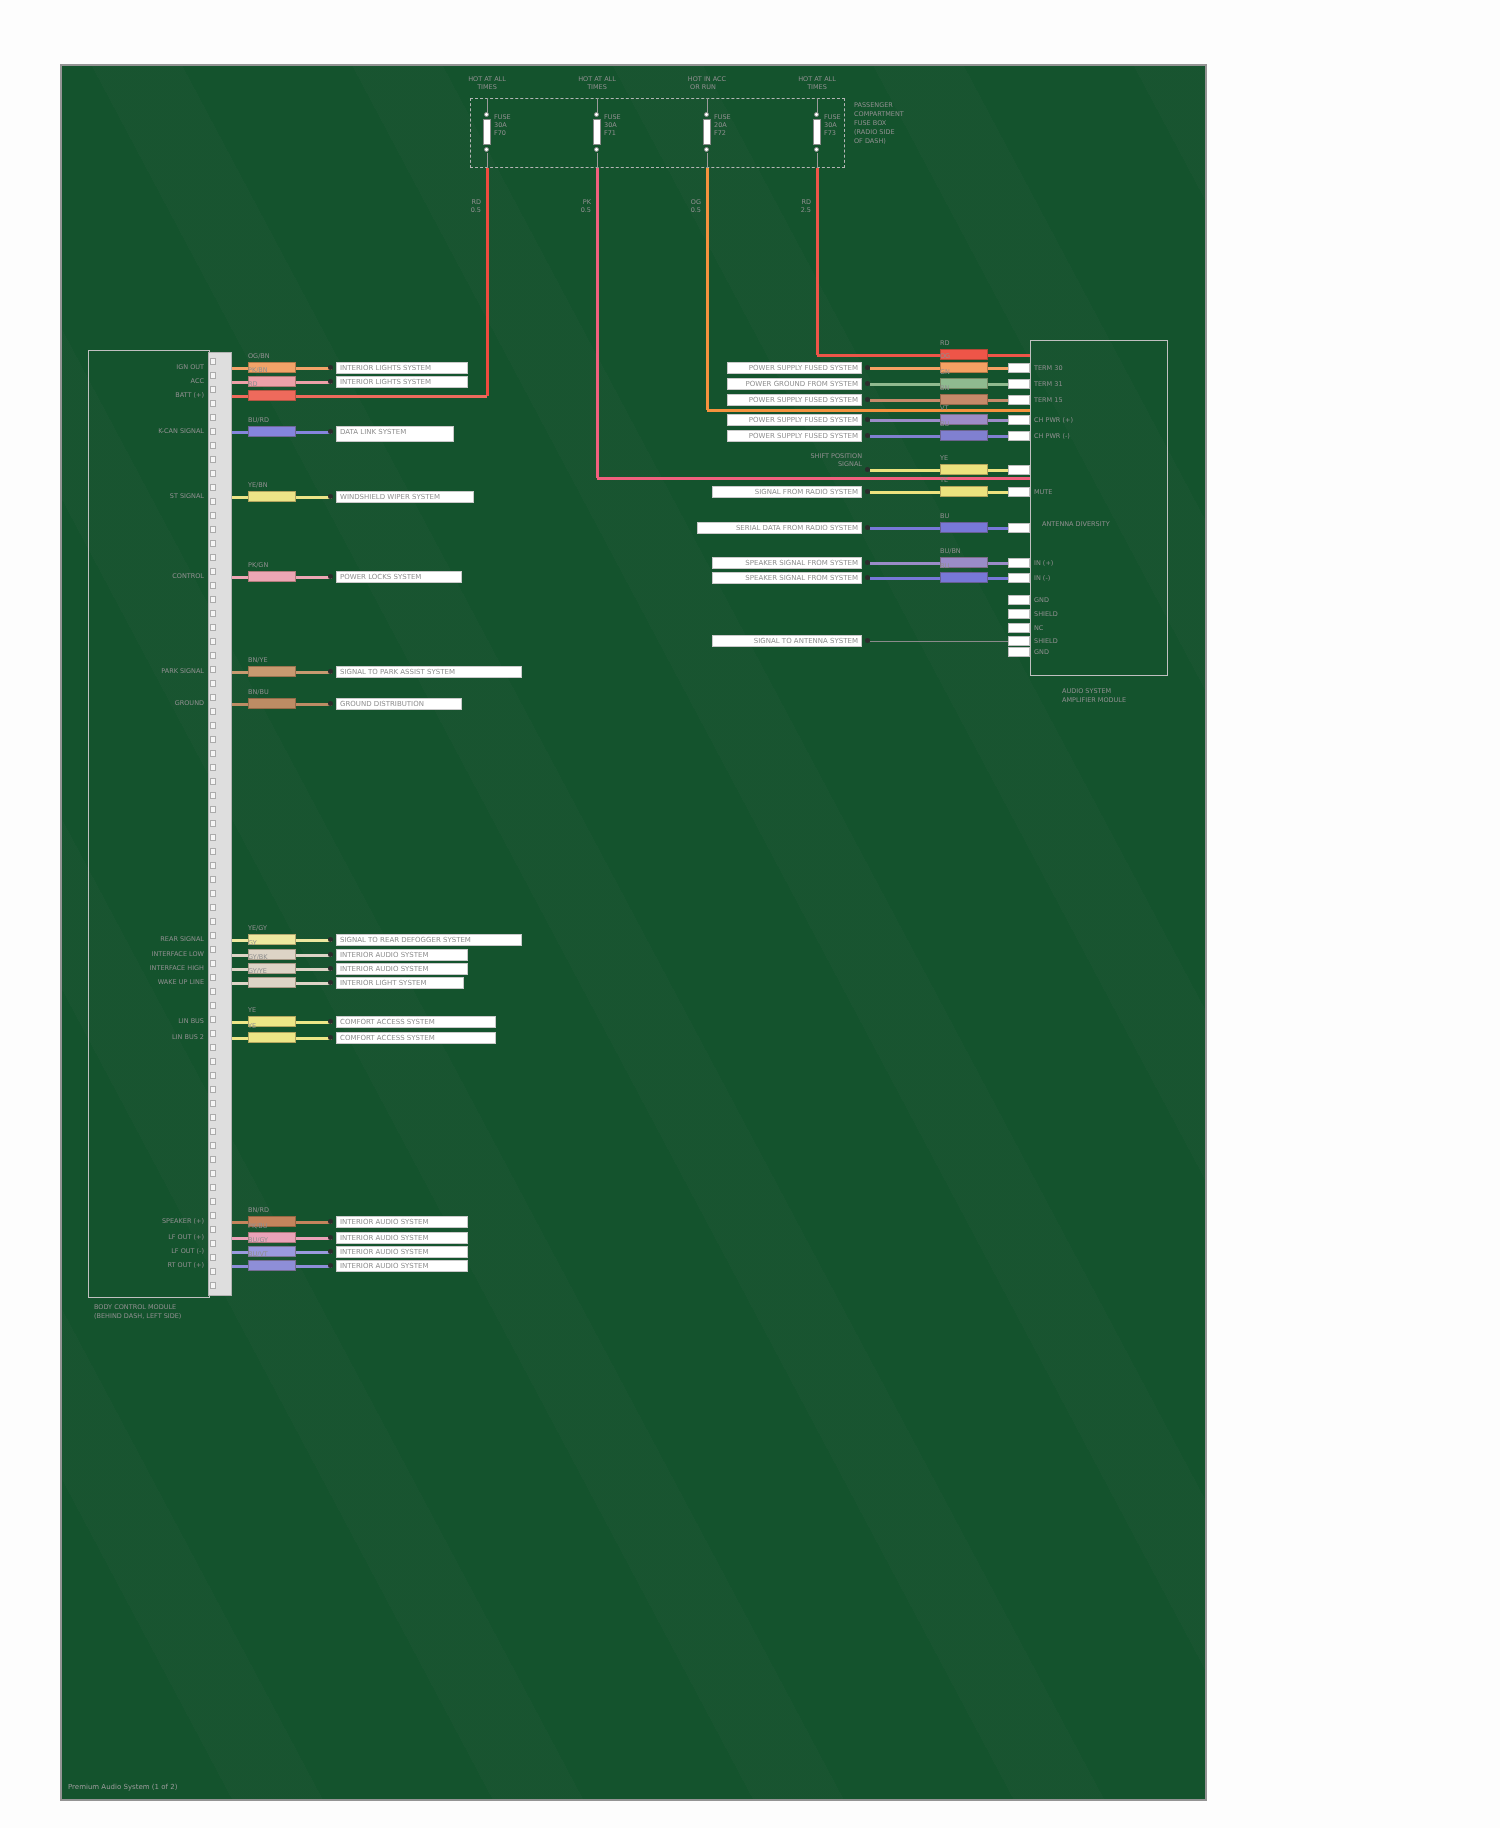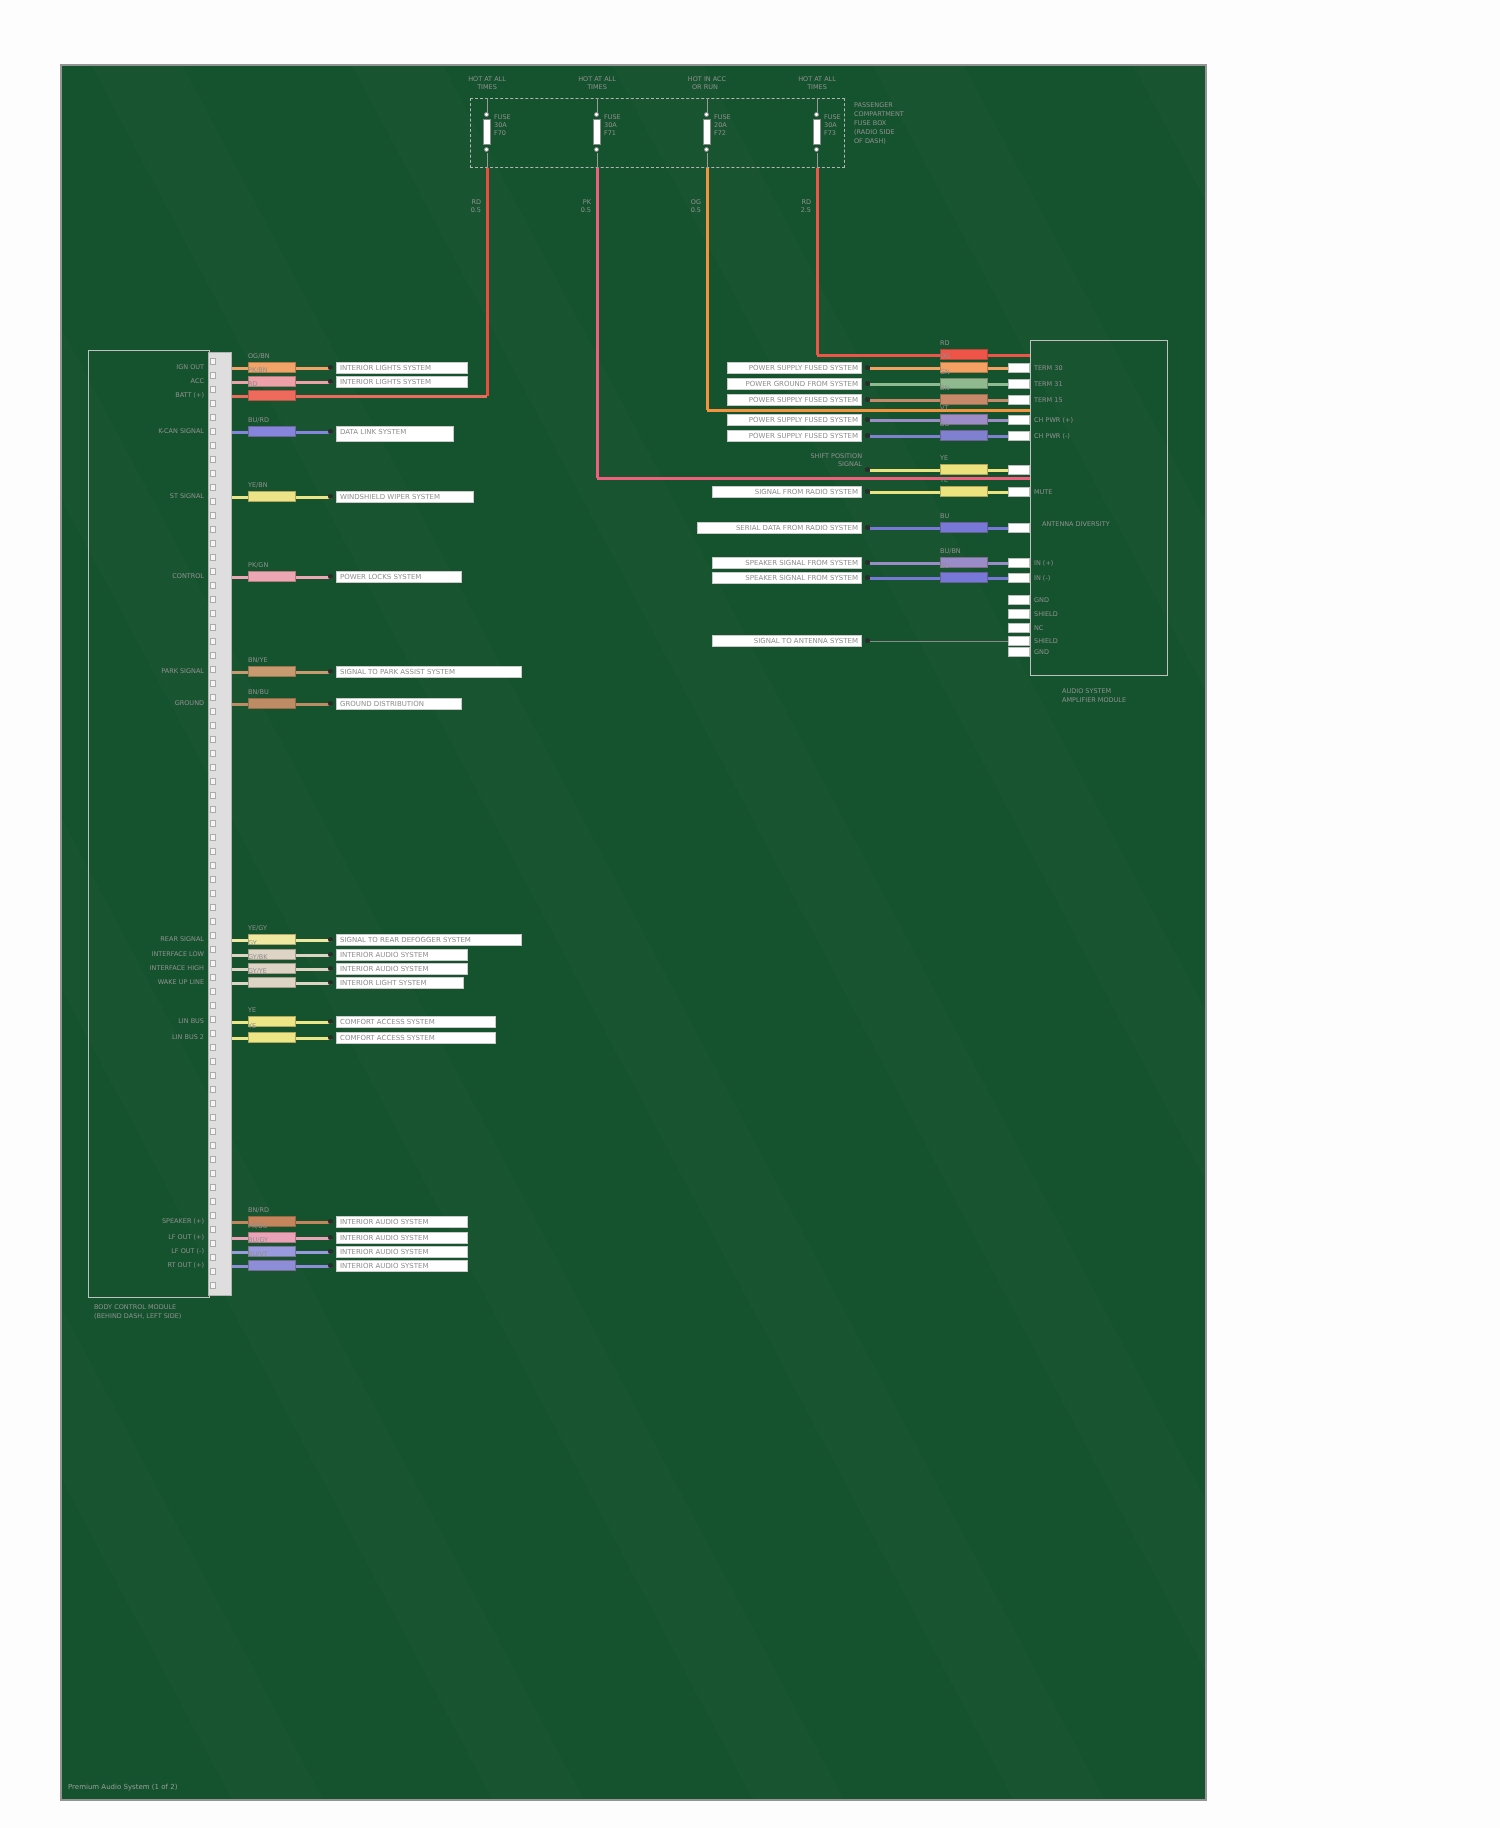--- a/index.html
+++ b/index.html
@@ -52,21 +52,21 @@
       <div class="fusebody" style="position: absolute; left: 593px; top: 119px; width: 8px; height: 26px;"></div>
       <div class="term" style="position: absolute; left: 594px; top: 147px; width: 5px; height: 5px;"></div>
       <div class="t" style="position: absolute; left: 604px; top: 113px; width: 40px; height: 8px;">FUSE</div>
       <div class="t" style="position: absolute; left: 604px; top: 121px; width: 40px; height: 8px;">30A</div>
       <div class="t" style="position: absolute; left: 604px; top: 129px; width: 40px; height: 8px;">F71</div>
       <div style="position: absolute; left: 596.5px; top: 153px; width: 1px; height: 15px; background: rgb(154, 154, 154);"></div>
       <div style="position: absolute; left: 595.5px; top: 168px; width: 3px; height: 310px; background: rgb(240, 96, 126);"></div>
       <div class="t" style="position: absolute; left: 565px; top: 198px; width: 26px; height: 8px; text-align: right;">PK</div>
       <div class="t" style="position: absolute; left: 565px; top: 206px; width: 26px; height: 8px; text-align: right;">0.5</div>
       <div class="t" style="position: absolute; left: 672px; top: 75px; width: 70px; height: 8px; text-align: center;">HOT IN ACC</div>
-      <div class="t" style="position: absolute; left: 692px; top: 83px; width: 70px; height: 8px; ">OR RUN</div>
+      <div class="t" style="position: absolute; left: 668px; top: 83px; width: 70px; height: 8px; text-align: center;">OR RUN</div>
       <div style="position: absolute; left: 706.5px; top: 98px; width: 1px; height: 18px; background: rgb(154, 154, 154);"></div>
       <div class="term" style="position: absolute; left: 704px; top: 112px; width: 5px; height: 5px;"></div>
       <div class="fusebody" style="position: absolute; left: 703px; top: 119px; width: 8px; height: 26px;"></div>
       <div class="term" style="position: absolute; left: 704px; top: 147px; width: 5px; height: 5px;"></div>
       <div class="t" style="position: absolute; left: 714px; top: 113px; width: 40px; height: 8px;">FUSE</div>
       <div class="t" style="position: absolute; left: 714px; top: 121px; width: 40px; height: 8px;">20A</div>
       <div class="t" style="position: absolute; left: 714px; top: 129px; width: 40px; height: 8px;">F72</div>
       <div style="position: absolute; left: 706.5px; top: 153px; width: 1px; height: 15px; background: rgb(154, 154, 154);"></div>
       <div style="position: absolute; left: 705.5px; top: 168px; width: 3px; height: 242px; background: rgb(245, 146, 62);"></div>
       <div class="t" style="position: absolute; left: 675px; top: 198px; width: 26px; height: 8px; text-align: right;">OG</div>

